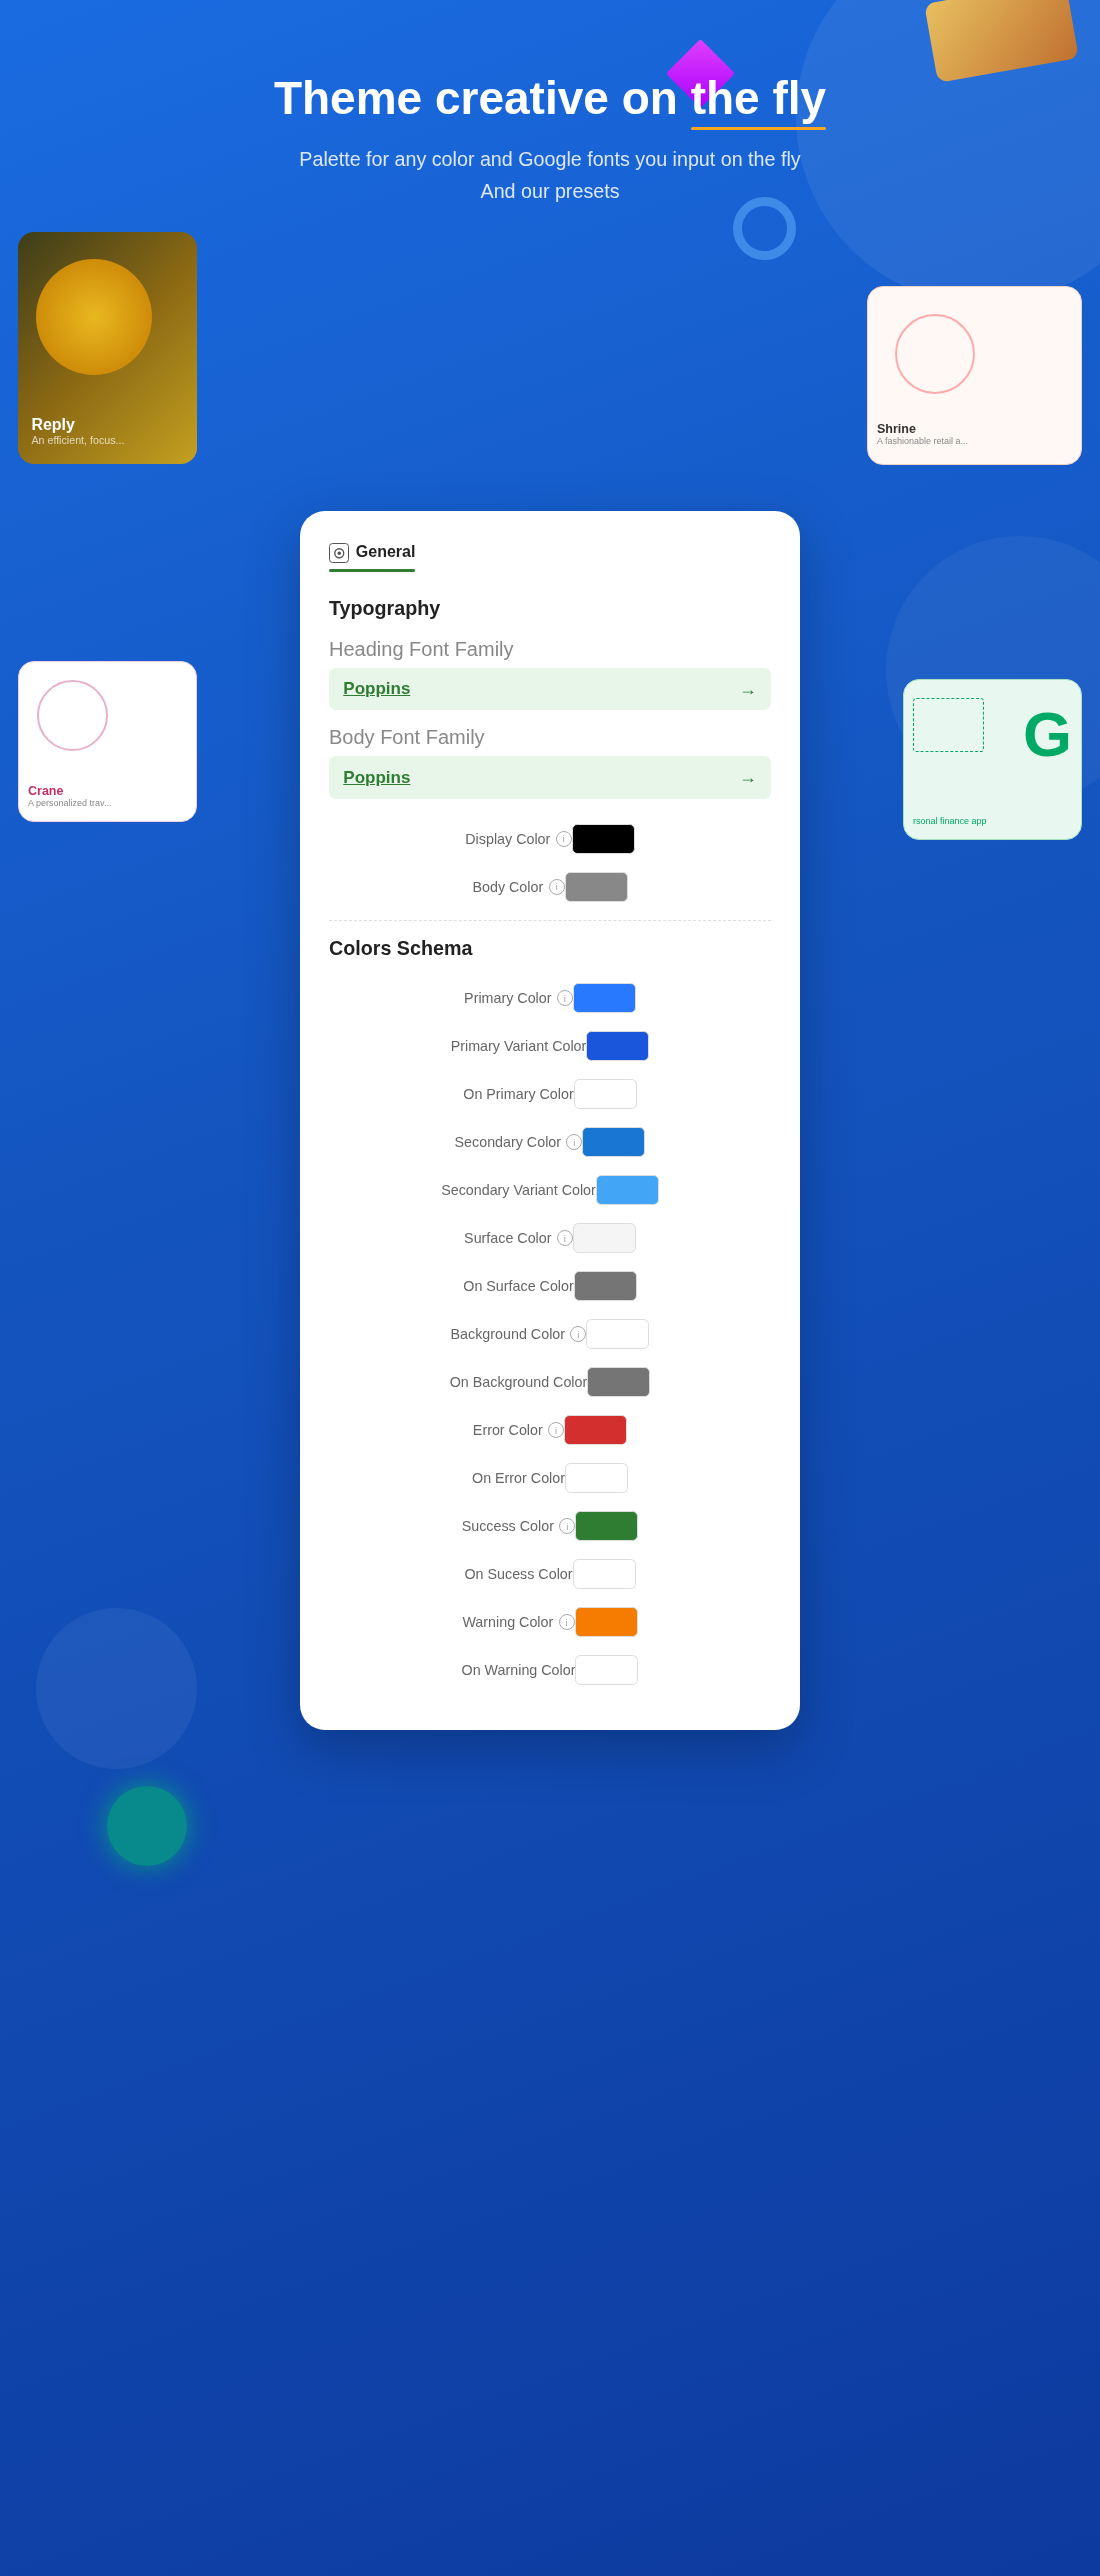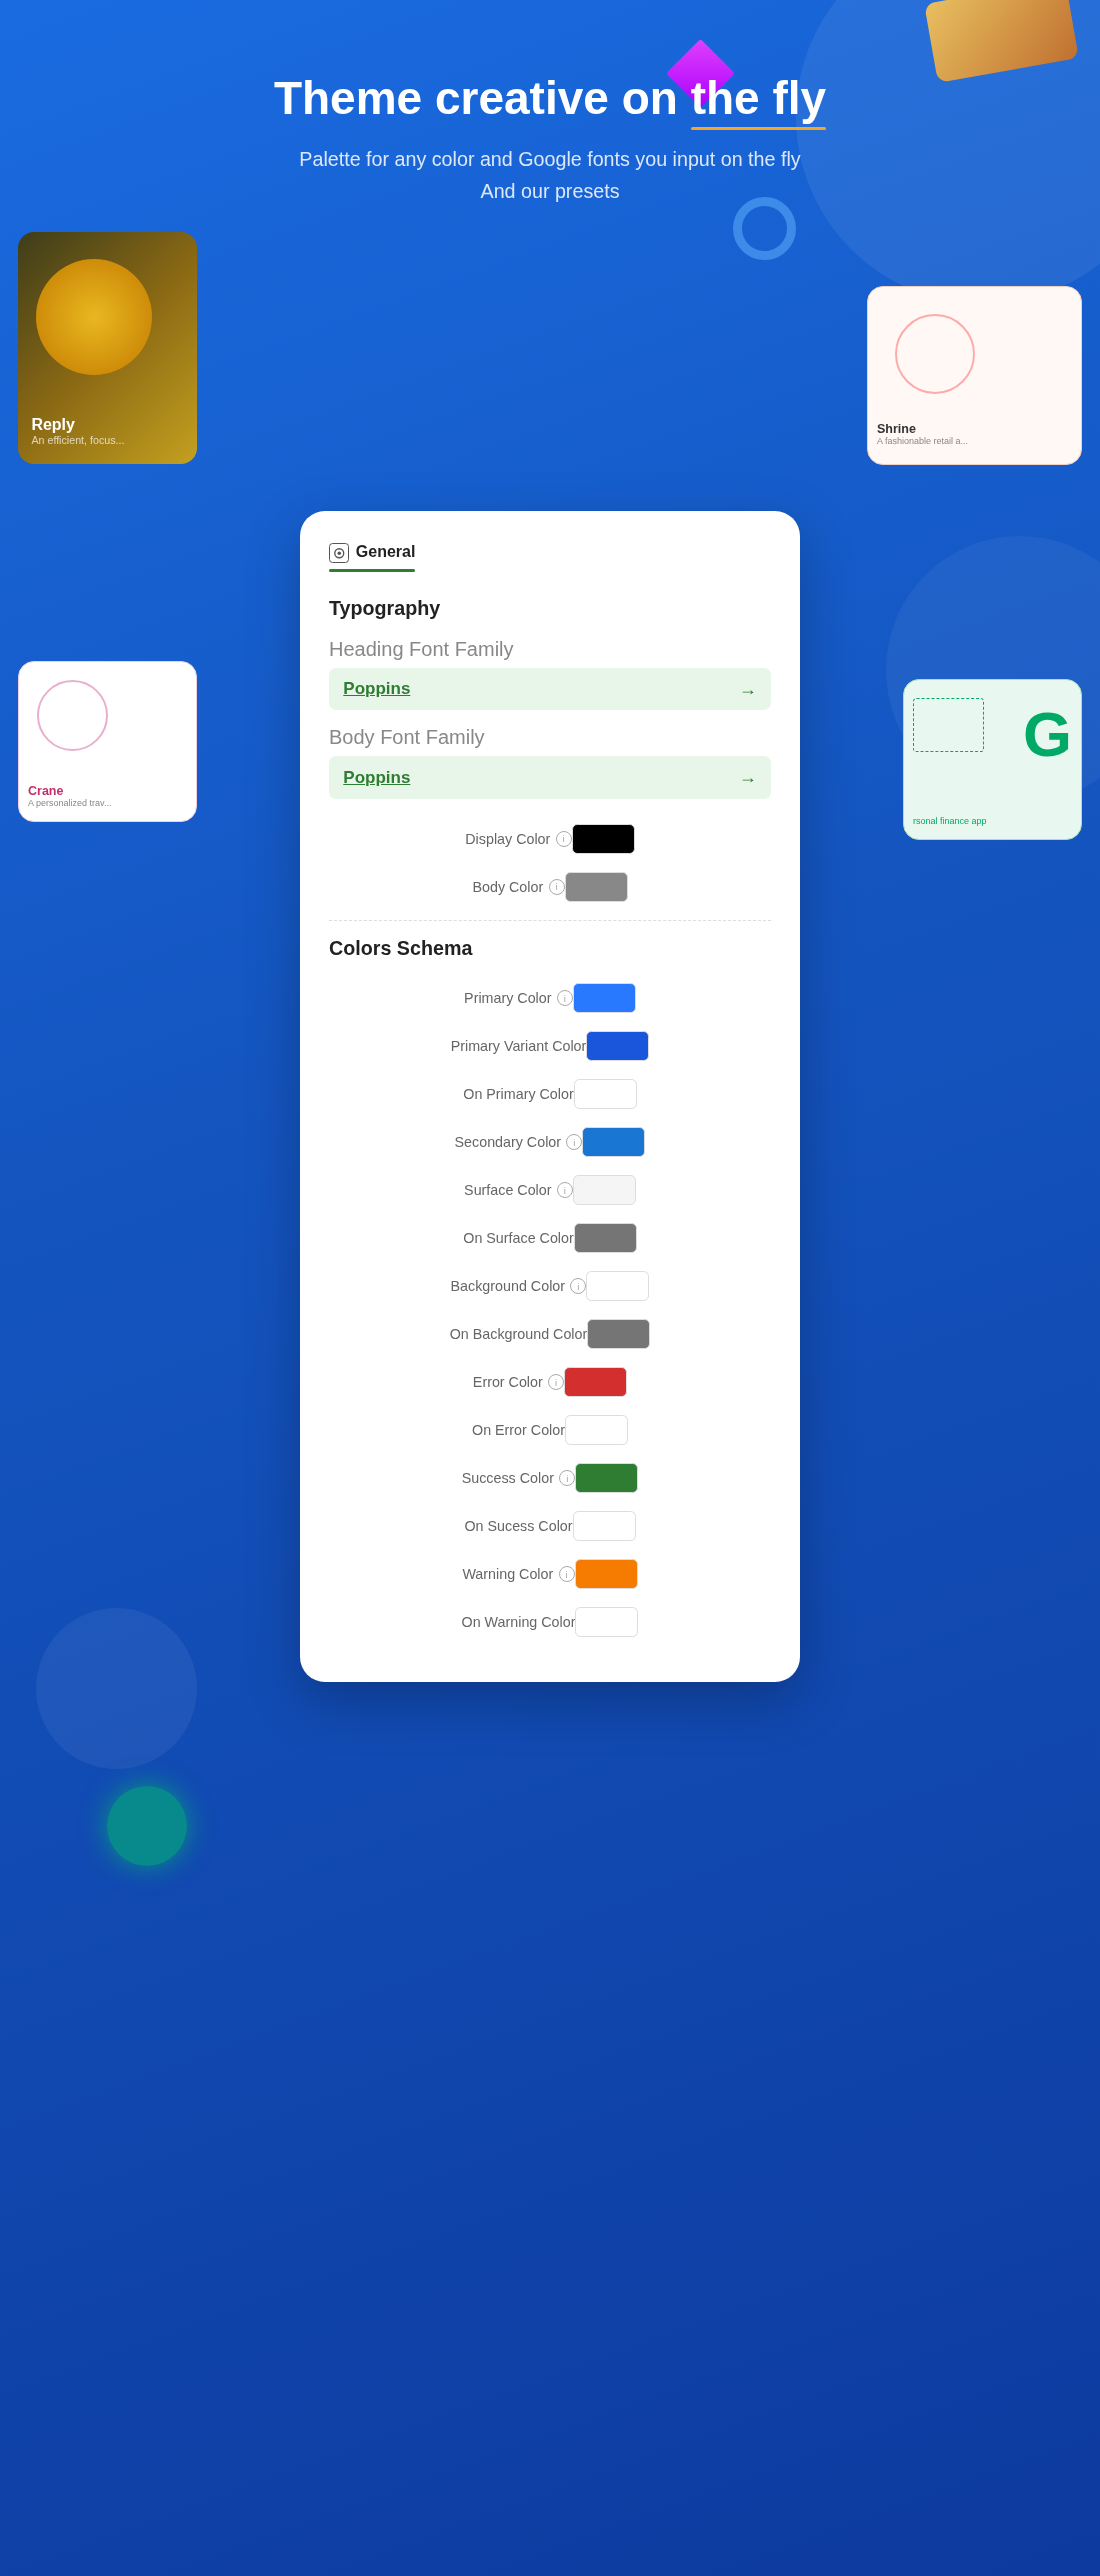--- a/index.html
+++ b/index.html
@@ -496,20 +496,26 @@
         </div>
         <div class="color-row">
           <span class="color-label">
             <span>Secondary Color</span>
             <span class="info-icon">i</span>
           </span>
           <div class="color-swatch" style="background: rgb(25, 118, 210);"></div>
         </div>
         <div class="color-row">
           <span class="color-label">
+            <span>Secondary Variant Color</span>
+          </span>
+          <div class="color-swatch" style="background: rgb(66, 165, 245);"></div>
+        </div>
+        <div class="color-row">
+          <span class="color-label">
             <span>Surface Color</span>
             <span class="info-icon">i</span>
           </span>
           <div class="color-swatch" style="background: rgb(245, 245, 245); border: 1.3px solid rgb(221, 221, 221);"></div>
         </div>
         <div class="color-row">
           <span class="color-label">
             <span>On Surface Color</span>
           </span>
           <div class="color-swatch" style="background: rgb(117, 117, 117);"></div>

